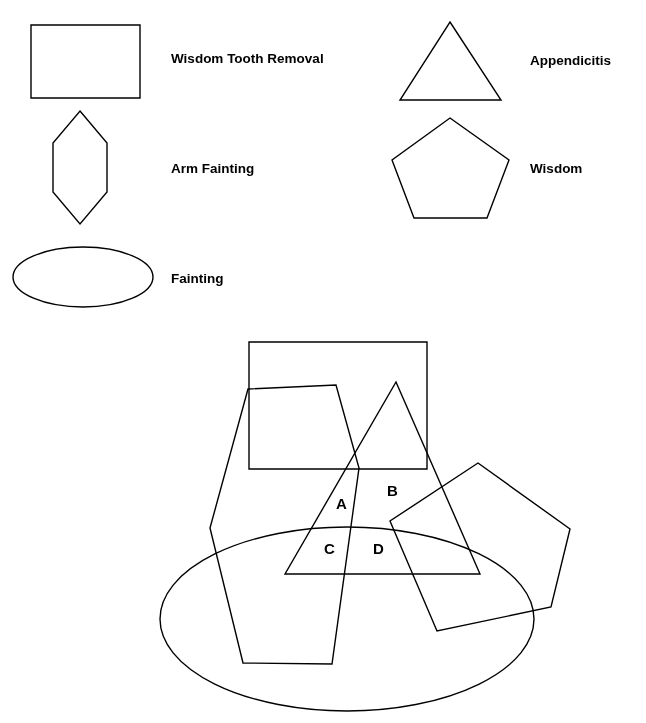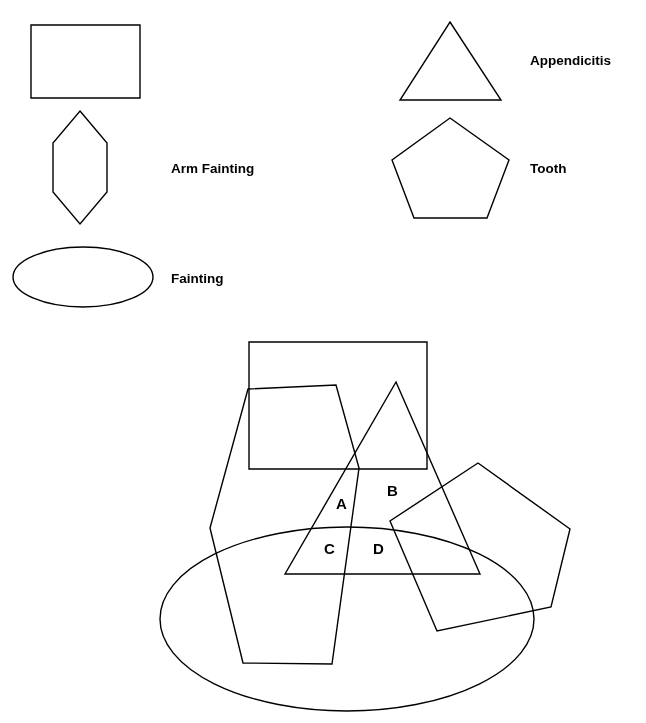--- a/index.html
+++ b/index.html
@@ -73,28 +73,29 @@
     <polygon points="248,389 336,385 359,468 332,664 243,663 210,528"></polygon>
 
     <polygon points="396,382 480,574 285,574"></polygon>
 
     <polygon points="478,463 570,529 551,607 437,631 390,521"></polygon>
 
     <ellipse cx="347" cy="619" rx="187" ry="92"></ellipse>
 
   </svg>
 
+  <div class="legend-label" style="left:171px; top:51px;">Wisdom Tooth Removal</div>
 
   <div class="legend-label" style="left:171px; top:161px;">Arm Fainting</div>
 
   <div class="legend-label" style="left:171px; top:271px;">Fainting</div>
 
   <div class="legend-label" style="left:530px; top:53px;">Appendicitis</div>
 
-  <div class="legend-label" style="left:530px; top:161px;">Tooth</div>
+  <div class="legend-label" style="left:530px; top:161px;">Wisdom</div>
 
   <div class="region-label" style="left:336px; top:495px;">A</div>
 
   <div class="region-label" style="left:387px; top:482px;">B</div>
 
   <div class="region-label" style="left:324px; top:540px;">C</div>
 
   <div class="region-label" style="left:373px; top:540px;">D</div>
 
 </div>

